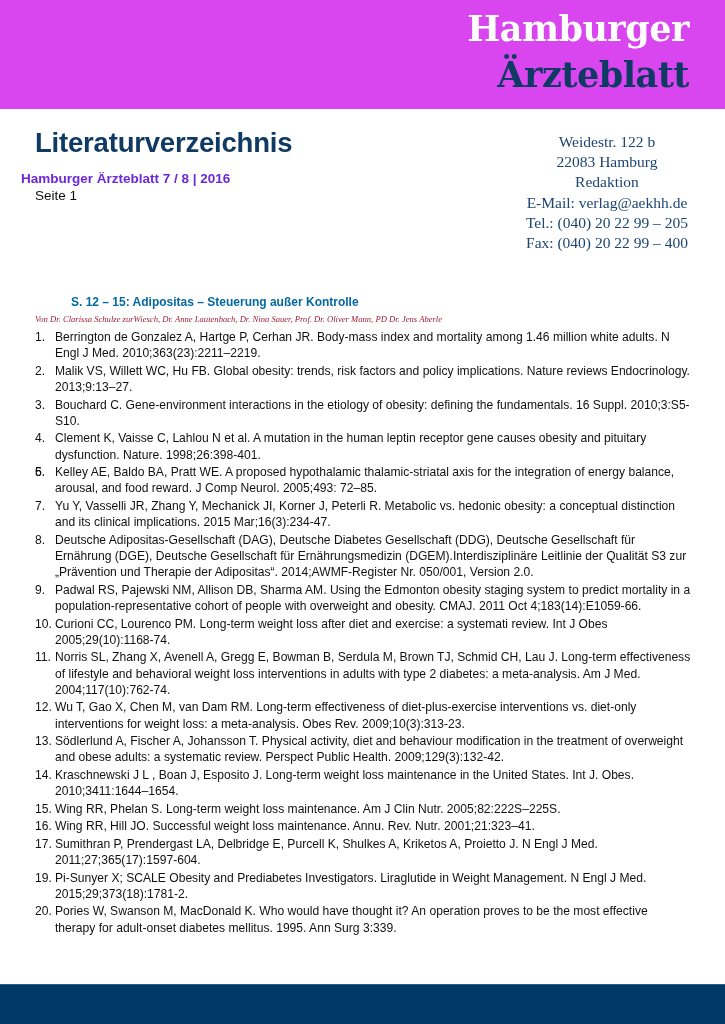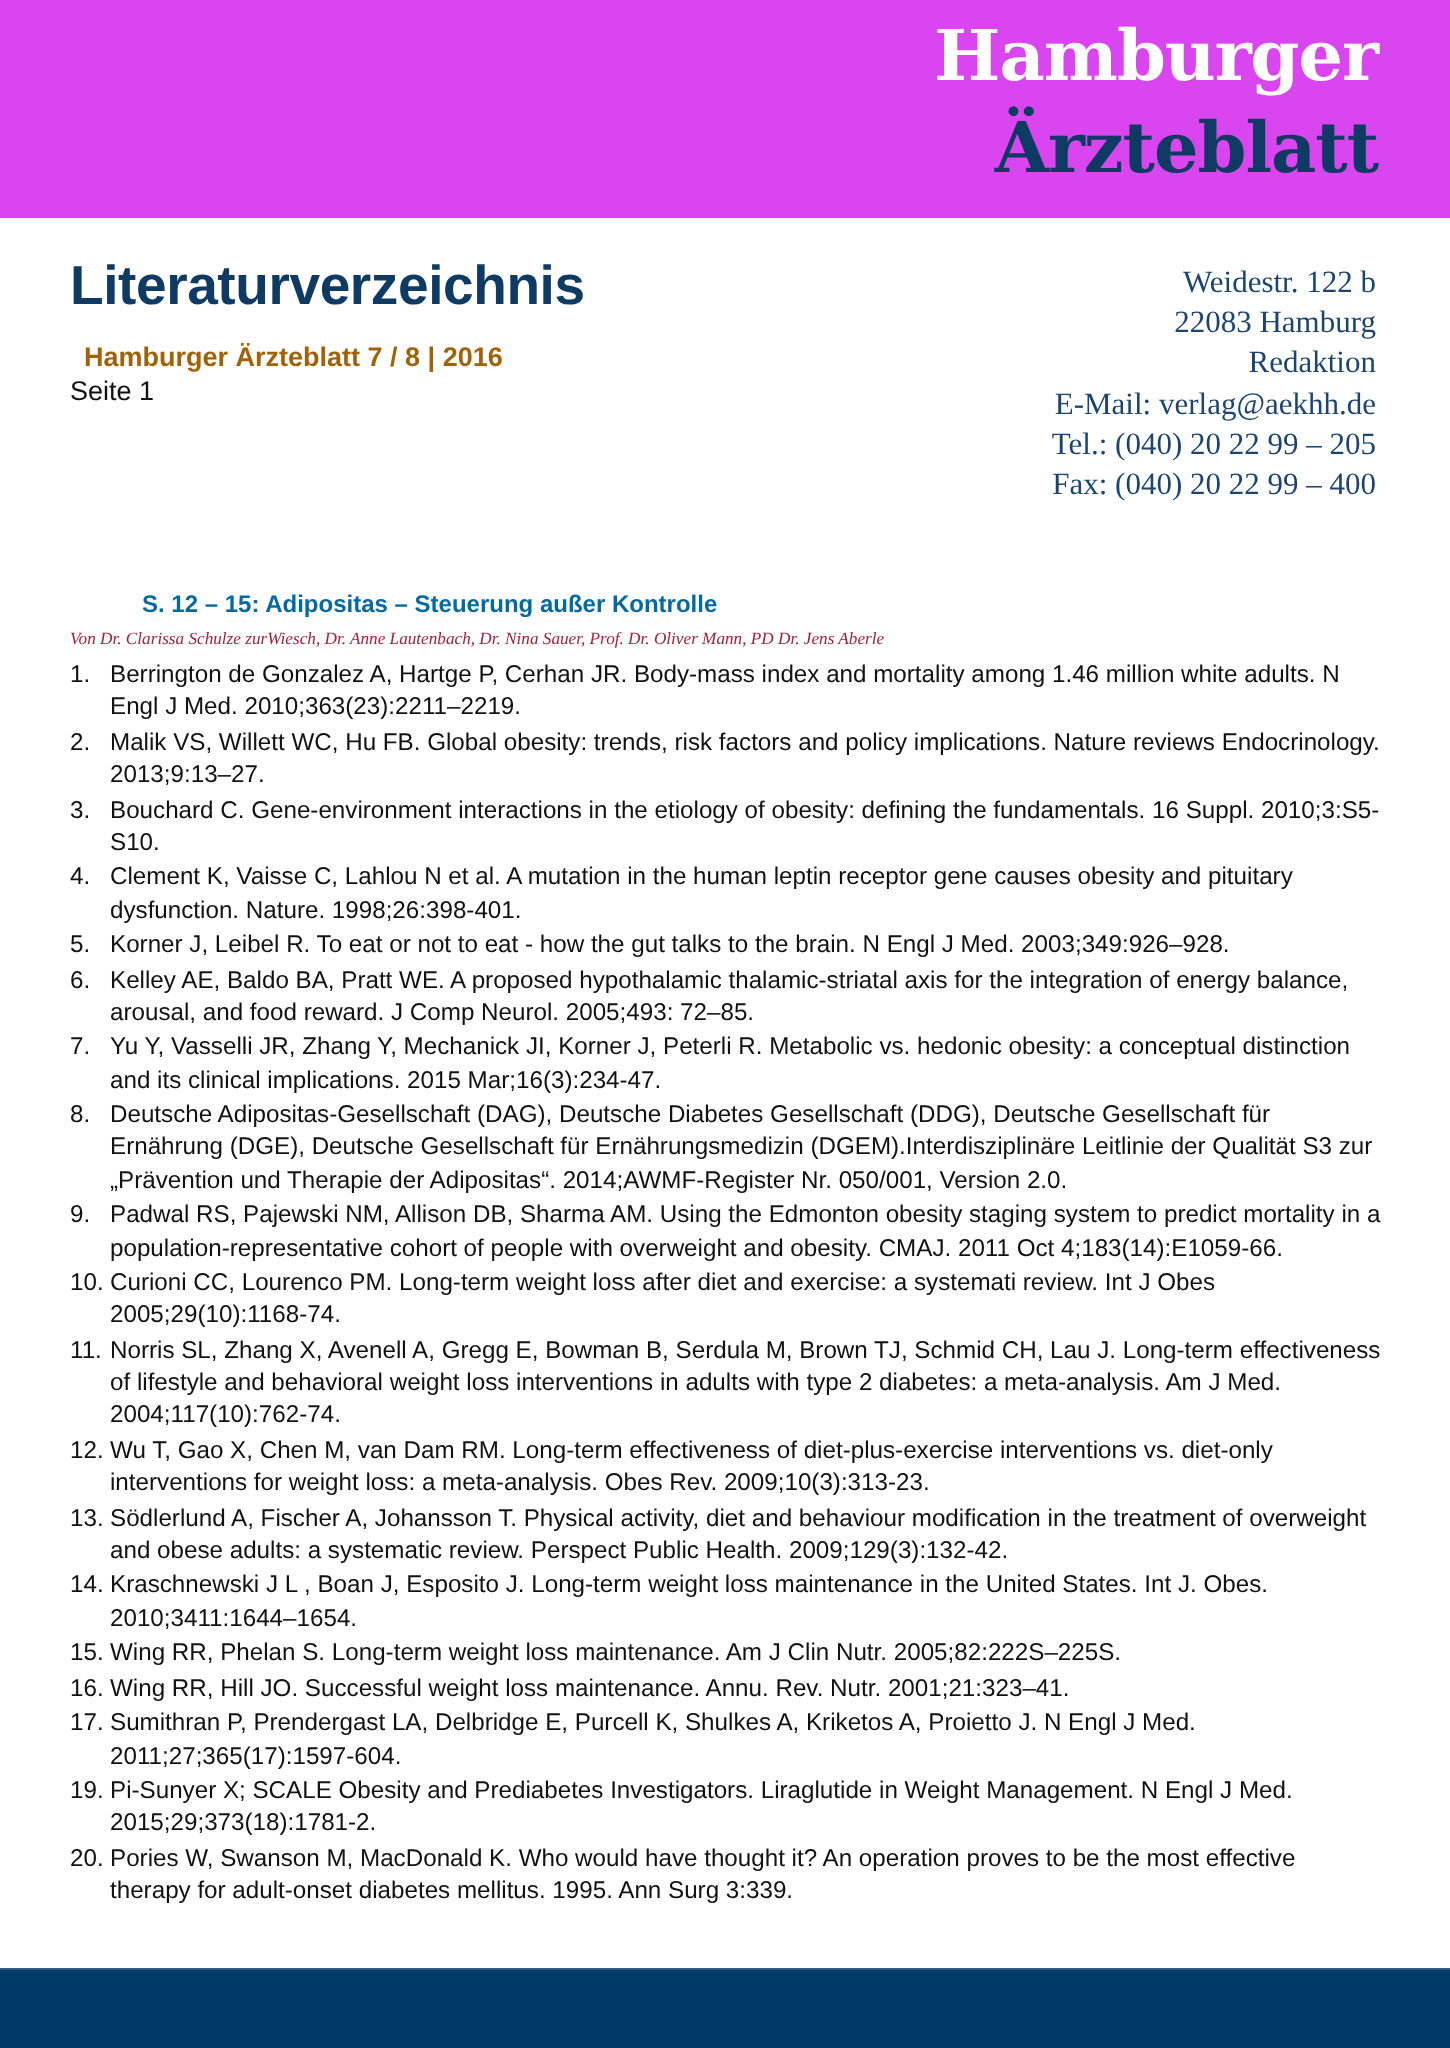--- a/index.html
+++ b/index.html
@@ -17,29 +17,29 @@
     }
     .brand-line1 { color: #ffffff; font-size: 35px; letter-spacing: -0.5px; display: block; }
     .brand-line2 { color: #0f3a63; font-size: 35px; letter-spacing: -0.5px; display: block; }
 
     .doc-title {
       position: absolute; left: 35px; top: 127px;
       font-family: "Liberation Sans", sans-serif; font-weight: bold;
       font-size: 27.5px; color: #0f3a63; letter-spacing: -0.2px;
     }
     .issue {
-      position: absolute; left: 42px; top: 171px;
-      font-family: "Liberation Sans", sans-serif; font-weight: bold; font-size: 13.5px; color: #a16207;
+      position: absolute; left: 21px; top: 171px;
+      font-family: "Liberation Sans", sans-serif; font-weight: bold; font-size: 13.5px; color: #6d28d9;
     }
     .page-no {
       position: absolute; left: 35px; top: 188px;
       font-family: "Liberation Sans", sans-serif; font-size: 13.5px; color: #111;
     }
     .contact {
-      position: absolute; right: 37px; top: 132px; text-align: right;
+      position: absolute; right: 37px; top: 132px; text-align: center;
       font-family: "Liberation Serif", serif; font-size: 15.5px; color: #1c4470; line-height: 20.2px;
     }
     .contact div { white-space: nowrap; }
 
     .section-heading {
       position: absolute; left: 35px; top: 295px;
       font-family: "Liberation Sans", sans-serif; font-weight: bold; font-size: 12px; color: #0369a1; margin-left: 36px;
     }
     .authors {
       position: absolute; left: 35px; top: 314px;
@@ -82,21 +82,21 @@
 </div>
 
 <div class="section-heading">S. 12 – 15: Adipositas – Steuerung außer Kontrolle</div>
 <div class="authors">Von Dr. Clarissa Schulze zurWiesch, Dr. Anne Lautenbach, Dr. Nina Sauer, Prof. Dr. Oliver Mann, PD Dr. Jens Aberle</div>
 
 <ol class="refs">
   <li><span class="num">1.</span><span>Berrington de Gonzalez A, Hartge P, Cerhan JR. Body-mass index and mortality among 1.46 million white adults. N Engl J Med. 2010;363(23):2211–2219.</span></li>
   <li><span class="num">2.</span><span>Malik VS, Willett WC, Hu FB. Global obesity: trends, risk factors and policy implications. Nature reviews Endocrinology. 2013;9:13–27.</span></li>
   <li><span class="num">3.</span><span>Bouchard C. Gene-environment interactions in the etiology of obesity: defining the fundamentals. 16 Suppl. 2010;3:S5-S10.</span></li>
   <li><span class="num">4.</span><span>Clement K, Vaisse C, Lahlou N et al. A mutation in the human leptin receptor gene causes obesity and pituitary dysfunction. Nature. 1998;26:398-401.</span></li>
-  <li><span class="num">5.</span><span>Korner J, Leibel R. To eat or not to eat - how the gut talks to the brain. N Engl J Med. 2003;349:926–928.</span></li>
+  <li><span class="num">5.</span></li>
   <li><span class="num">6.</span><span>Kelley AE, Baldo BA, Pratt WE. A proposed hypothalamic thalamic-striatal axis for the integration of energy balance, arousal, and food reward. J Comp Neurol. 2005;493: 72–85.</span></li>
   <li><span class="num">7.</span><span>Yu Y, Vasselli JR, Zhang Y, Mechanick JI, Korner J, Peterli R. Metabolic vs. hedonic obesity: a conceptual distinction and its clinical implications. 2015 Mar;16(3):234-47.</span></li>
   <li><span class="num">8.</span><span>Deutsche Adipositas-Gesellschaft (DAG), Deutsche Diabetes Gesellschaft (DDG), Deutsche Gesellschaft für Ernährung (DGE), Deutsche Gesellschaft für Ernährungsmedizin (DGEM).Interdisziplinäre Leitlinie der Qualität S3 zur „Prävention und Therapie der Adipositas“. 2014;AWMF-Register Nr. 050/001, Version 2.0.</span></li>
   <li><span class="num">9.</span><span>Padwal RS, Pajewski NM, Allison DB, Sharma AM. Using the Edmonton obesity staging system to predict mortality in a population-representative cohort of people with overweight and obesity. CMAJ. 2011 Oct 4;183(14):E1059-66.</span></li>
   <li><span class="num">10.</span><span>Curioni CC, Lourenco PM. Long-term weight loss after diet and exercise: a systemati review. Int J Obes 2005;29(10):1168-74.</span></li>
   <li><span class="num">11.</span><span>Norris SL, Zhang X, Avenell A, Gregg E, Bowman B, Serdula M, Brown TJ, Schmid CH, Lau J. Long-term effectiveness of lifestyle and behavioral weight loss interventions in adults with type 2 diabetes: a meta-analysis. Am J Med. 2004;117(10):762-74.</span></li>
   <li><span class="num">12.</span><span>Wu T, Gao X, Chen M, van Dam RM. Long-term effectiveness of diet-plus-exercise interventions vs. diet-only interventions for weight loss: a meta-analysis. Obes Rev. 2009;10(3):313-23.</span></li>
   <li><span class="num">13.</span><span>Södlerlund A, Fischer A, Johansson T. Physical activity, diet and behaviour modification in the treatment of overweight and obese adults: a systematic review. Perspect Public Health. 2009;129(3):132-42.</span></li>
   <li><span class="num">14.</span><span>Kraschnewski J L , Boan J, Esposito J. Long-term weight loss maintenance in the United States. Int J. Obes. 2010;3411:1644–1654.</span></li>
   <li><span class="num">15.</span><span>Wing RR, Phelan S. Long-term weight loss maintenance. Am J Clin Nutr. 2005;82:222S–225S.</span></li>

